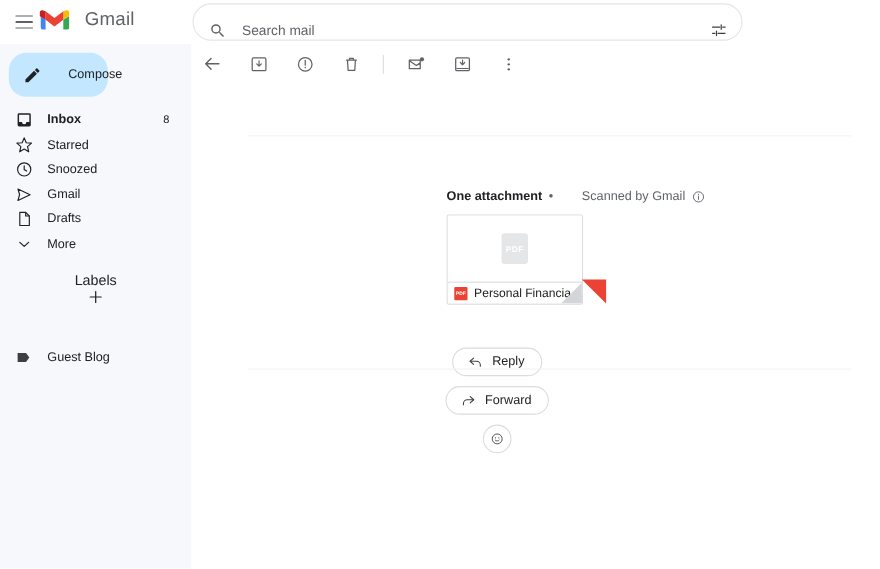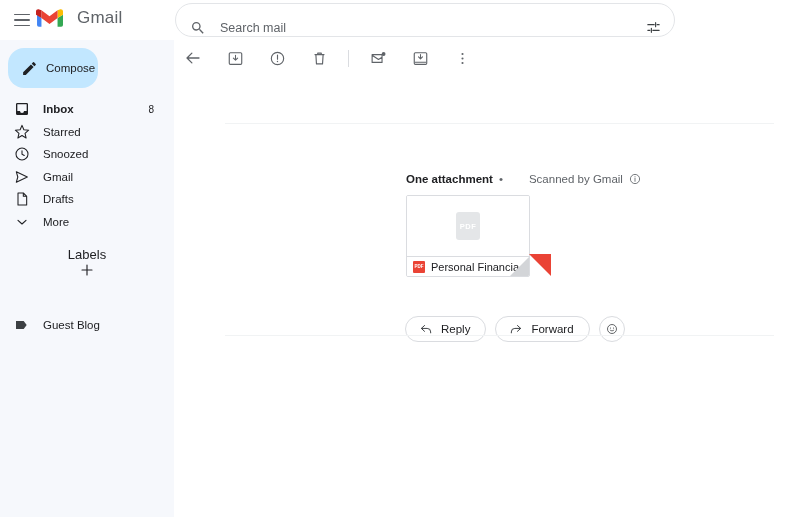--- a/index.html
+++ b/index.html
@@ -58,21 +58,21 @@
   .sidebar {
     position: absolute; left: 0; top: 40px;
     width: 174px; height: 477px;
     background: #f6f8fc;
   }
   .compose {
     position: absolute; left: 8px; top: 8px;
     width: 90px; height: 40px;
     background: #c2e7ff;
     border: none; border-radius: 16px;
-    display: flex; align-items: center; gap: 8px;
+    display: flex; align-items: center; gap: 24px;
     padding-left: 13px; cursor: pointer;
   }
   .compose-icon { width: 17px; height: 17px; flex: 0 0 auto; }
   .compose-label { font-size: 11.5px; color: #202124; font-family: "Liberation Sans", sans-serif; }
 
   .navlist { position: absolute; left: 0; top: 58px; width: 174px; }
   .nav-item {
     position: relative;
     height: 22.5px; margin: 0 8px 0 0;
     display: flex; align-items: center;
@@ -155,21 +155,21 @@
     border-style: solid; border-width: 0 0 19px 19px;
     border-color: transparent transparent #d3d5d8 transparent;
   }
   .corner-red {
     position: absolute; left: 355px; top: 214px;
     width: 0; height: 0; border-style: solid;
     border-width: 0 22px 22px 0;
     border-color: transparent #ea4335 transparent transparent;
   }
 
-  .actions { position: absolute; left: 231px; top: 276px; display: flex; align-items: center; gap: 9px; }
+  .actions { position: absolute; left: 231px; top: 276px; display: flex; align-items: center; gap: 9px; flex-direction: column; }
   .act-btn {
     height: 26px; border: 1px solid #dadce0; border-radius: 13px;
     background: #ffffff; cursor: pointer;
     display: flex; align-items: center; gap: 8px;
     padding: 0 15px 0 13px;
   }
   .act-btn .a-icon { width: 14px; height: 14px; flex: 0 0 auto; }
   .act-btn .a-label { font-size: 11.5px; color: #202124; }
   .emoji-btn {
     width: 26px; height: 26px; border: 1px solid #dadce0; border-radius: 50%;

